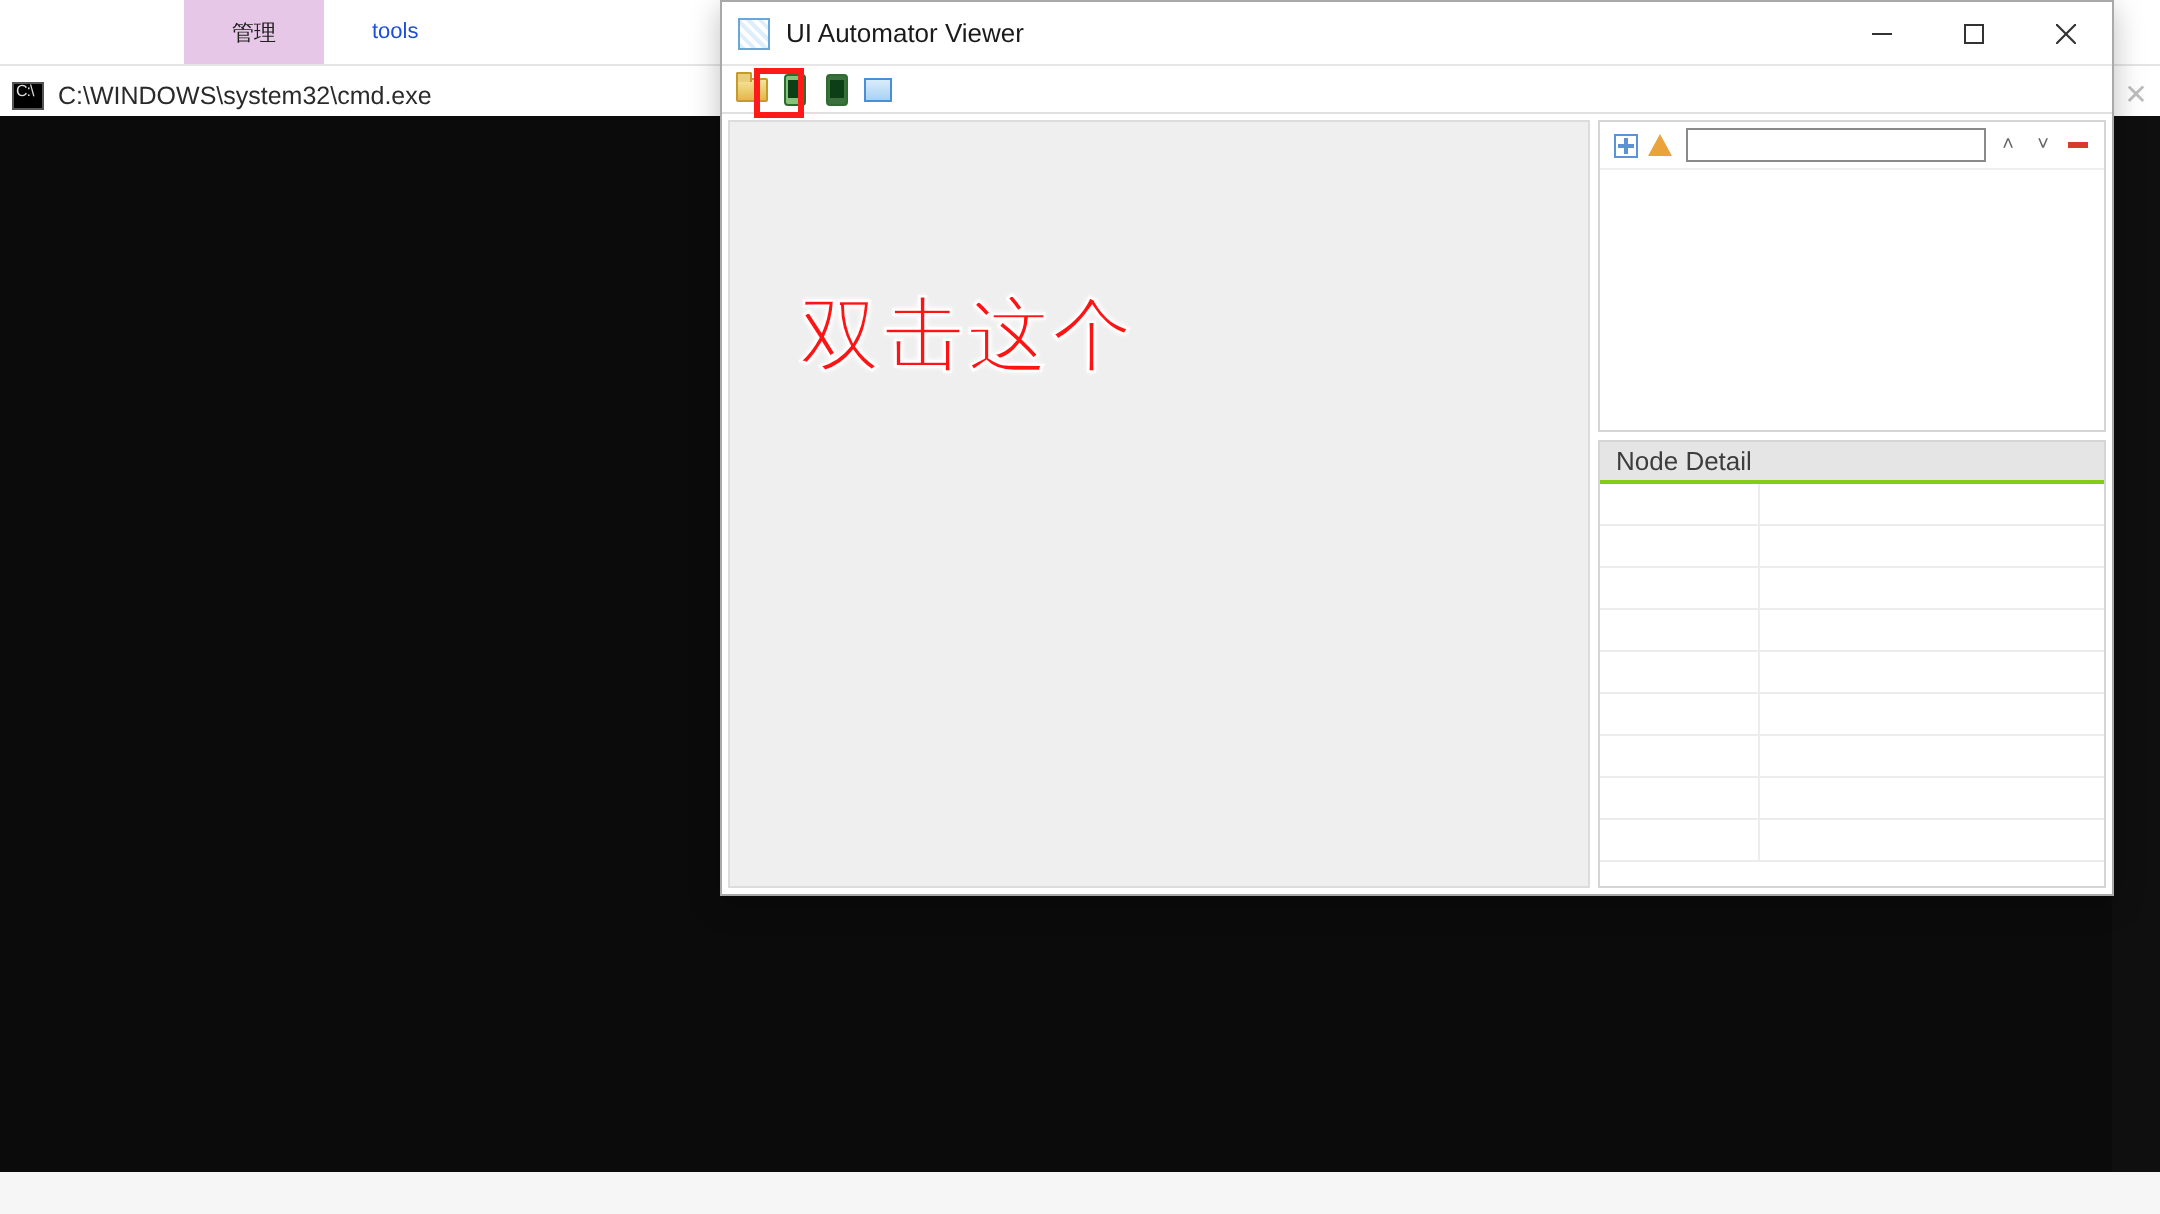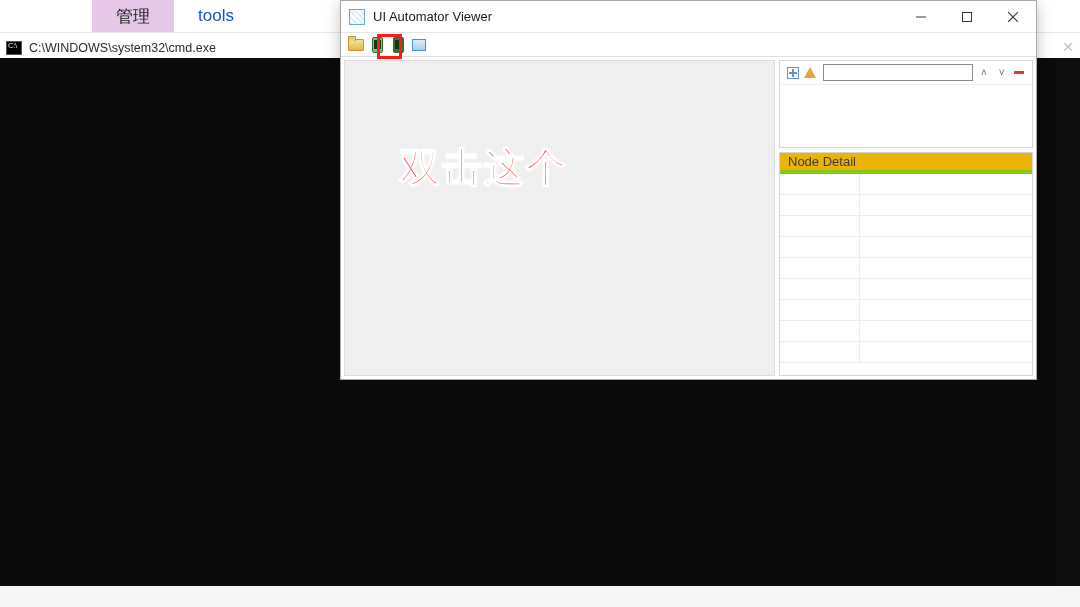--- a/index.html
+++ b/index.html
@@ -1,36 +1,36 @@
 <!DOCTYPE html>
 <html><head>
 <meta charset="utf-8">
 <style>
   html,body{margin:0;padding:0;width:1080px;height:607px;overflow:hidden;font-family:"Segoe UI","Microsoft YaHei",Tahoma,sans-serif;background:#fff}
   *{box-sizing:border-box}
   
   .ribbon-tabs{position:absolute;left:0;top:0;width:1080px;height:33px;background:#fff;display:flex;align-items:stretch;border-bottom:1px solid #e5e5e5}
   .ribbon-tabs .spacer{width:92px}
-  .ribbon-tab{display:flex;align-items:center;justify-content:center;padding:0 24px;font-size:17px;color:#444}
+  .ribbon-tab{display:flex;align-items:center;justify-content:center;padding:0 24px;font-size:11px;color:#444}
   .ribbon-tab.active{background:#e6c7e8;color:#202020}
   .ribbon-tab.plain{color:#1d4ed8}
   
   .cmd-title{position:absolute;left:0;top:38px;width:1056px;height:20px;background:#fff;display:flex;align-items:center;font-size:12.5px;color:#2a2a2a}
   .cmd-icon{width:16px;height:14px;margin:0 7px 0 6px;background:#000;border:1px solid #555;position:relative}
   .cmd-icon::after{content:"C:\\";position:absolute;left:1px;top:-1px;font-size:8px;color:#ddd;letter-spacing:-0.5px}
   .cmd-close{position:absolute;top:36px;right:0;width:24px;height:22px;display:flex;align-items:center;justify-content:center;color:#bdbdbd;font-size:14px}
   
   .console{position:absolute;left:0;top:58px;width:1056px;height:528px;background:#0b0b0b}
   
   .bottom-strip{position:absolute;left:0;top:586px;width:1080px;height:21px;background:#f6f6f6}
   
   .right-scroll{position:absolute;top:58px;right:0;width:24px;height:528px;background:#0f0f0f}
   
   
-  .uav{position:absolute;left:340px;top:0;width:697px;height:380px;background:#fff;border:1px solid #a9a9a9;box-shadow:0 4px 14px rgba(0,0,0,.25)}
+  .uav{position:absolute;left:360px;top:0;width:697px;height:448px;background:#fff;border:1px solid #a9a9a9;box-shadow:0 4px 14px rgba(0,0,0,.25)}
   
   .uav-titlebar{height:32px;background:#fff;display:flex;align-items:center;border-bottom:1px solid #e6e6e6}
   .uav-appicon{width:16px;height:16px;margin:0 8px 0 8px;border:1px solid #6aa7d8;background:repeating-linear-gradient(45deg,#dfeefc 0 2px,#fff 2px 4px)}
   .uav-title{font-size:13px;color:#1a1a1a;flex:1}
   .uav-winbtns{display:flex;height:100%}
   .winbtn{width:46px;display:flex;align-items:center;justify-content:center;color:#3a3a3a;font-size:13px}
   .winbtn svg{width:10px;height:10px}
   
   .uav-toolbar{height:24px;background:#fff;display:flex;align-items:center;gap:3px;padding:0 6px;border-bottom:1px solid #e0e0e0}
   .tb-ico{width:18px;height:18px;display:flex;align-items:center;justify-content:center}
@@ -50,26 +50,26 @@
   .mini-ico{width:14px;height:14px;display:flex;align-items:center;justify-content:center}
   .ico-expand{width:12px;height:12px;border:1px solid #5b93d6;position:relative}
   .ico-expand::before{content:"";position:absolute;left:4px;top:1px;width:2px;height:8px;background:#5b93d6}
   .ico-expand::after{content:"";position:absolute;top:4px;left:1px;height:2px;width:8px;background:#5b93d6}
   .ico-warn{width:0;height:0;border-left:6px solid transparent;border-right:6px solid transparent;border-bottom:11px solid #e9a33a;position:relative}
   .tree-search{flex:0 0 60px;height:17px;border:1px solid #8a8a8a;margin-left:2px;font-size:11px;padding:0 3px}
   .spinbtn{display:flex;align-items:center;justify-content:center;width:14px;height:14px;color:#666;font-size:10px}
   .ico-minus{width:10px;height:3px;background:#d63b2e}
   .tree-body{flex:1;overflow:auto}
   .detail-panel{height:224px;background:#fff;border:1px solid #d5d5d5;margin-top:4px;display:flex;flex-direction:column}
-  .detail-header{height:21px;background:#eab308;border-bottom:4px solid #84cc16;font-size:13px;color:#3d3d3d;padding-left:8px;display:flex;align-items:center}
+  .detail-header{height:21px;background:#e5e5e5;border-bottom:2px solid #84cc16;font-size:13px;color:#3d3d3d;padding-left:8px;display:flex;align-items:center}
   .detail-grid{flex:1;overflow:hidden}
   .detail-row{height:21px;border-bottom:1px solid #ededed;display:flex}
   .detail-row div:first-child{width:80px;border-right:1px solid #ededed}
   
-  .annotation{position:absolute;left:400px;top:140px;font-size:40px;font-weight:700;color:#ff1414;-webkit-text-stroke:1.2px #fff;text-shadow:0 0 3px #fff,0 0 3px #fff;letter-spacing:2px;pointer-events:none;font-family:"Microsoft YaHei","SimHei",sans-serif}
+  .annotation{position:absolute;left:400px;top:140px;font-size:40px;font-weight:400;color:#ff1414;-webkit-text-stroke:1.2px #fff;text-shadow:0 0 3px #fff,0 0 3px #fff;letter-spacing:2px;pointer-events:none;font-family:"Microsoft YaHei","SimHei",sans-serif}
 </style>
 </head>
 <body>
 
 <div class="ribbon-tabs">
   <div class="spacer"></div>
   <div class="ribbon-tab active">管理</div>
   <div class="ribbon-tab plain">tools</div>
 </div>
 

